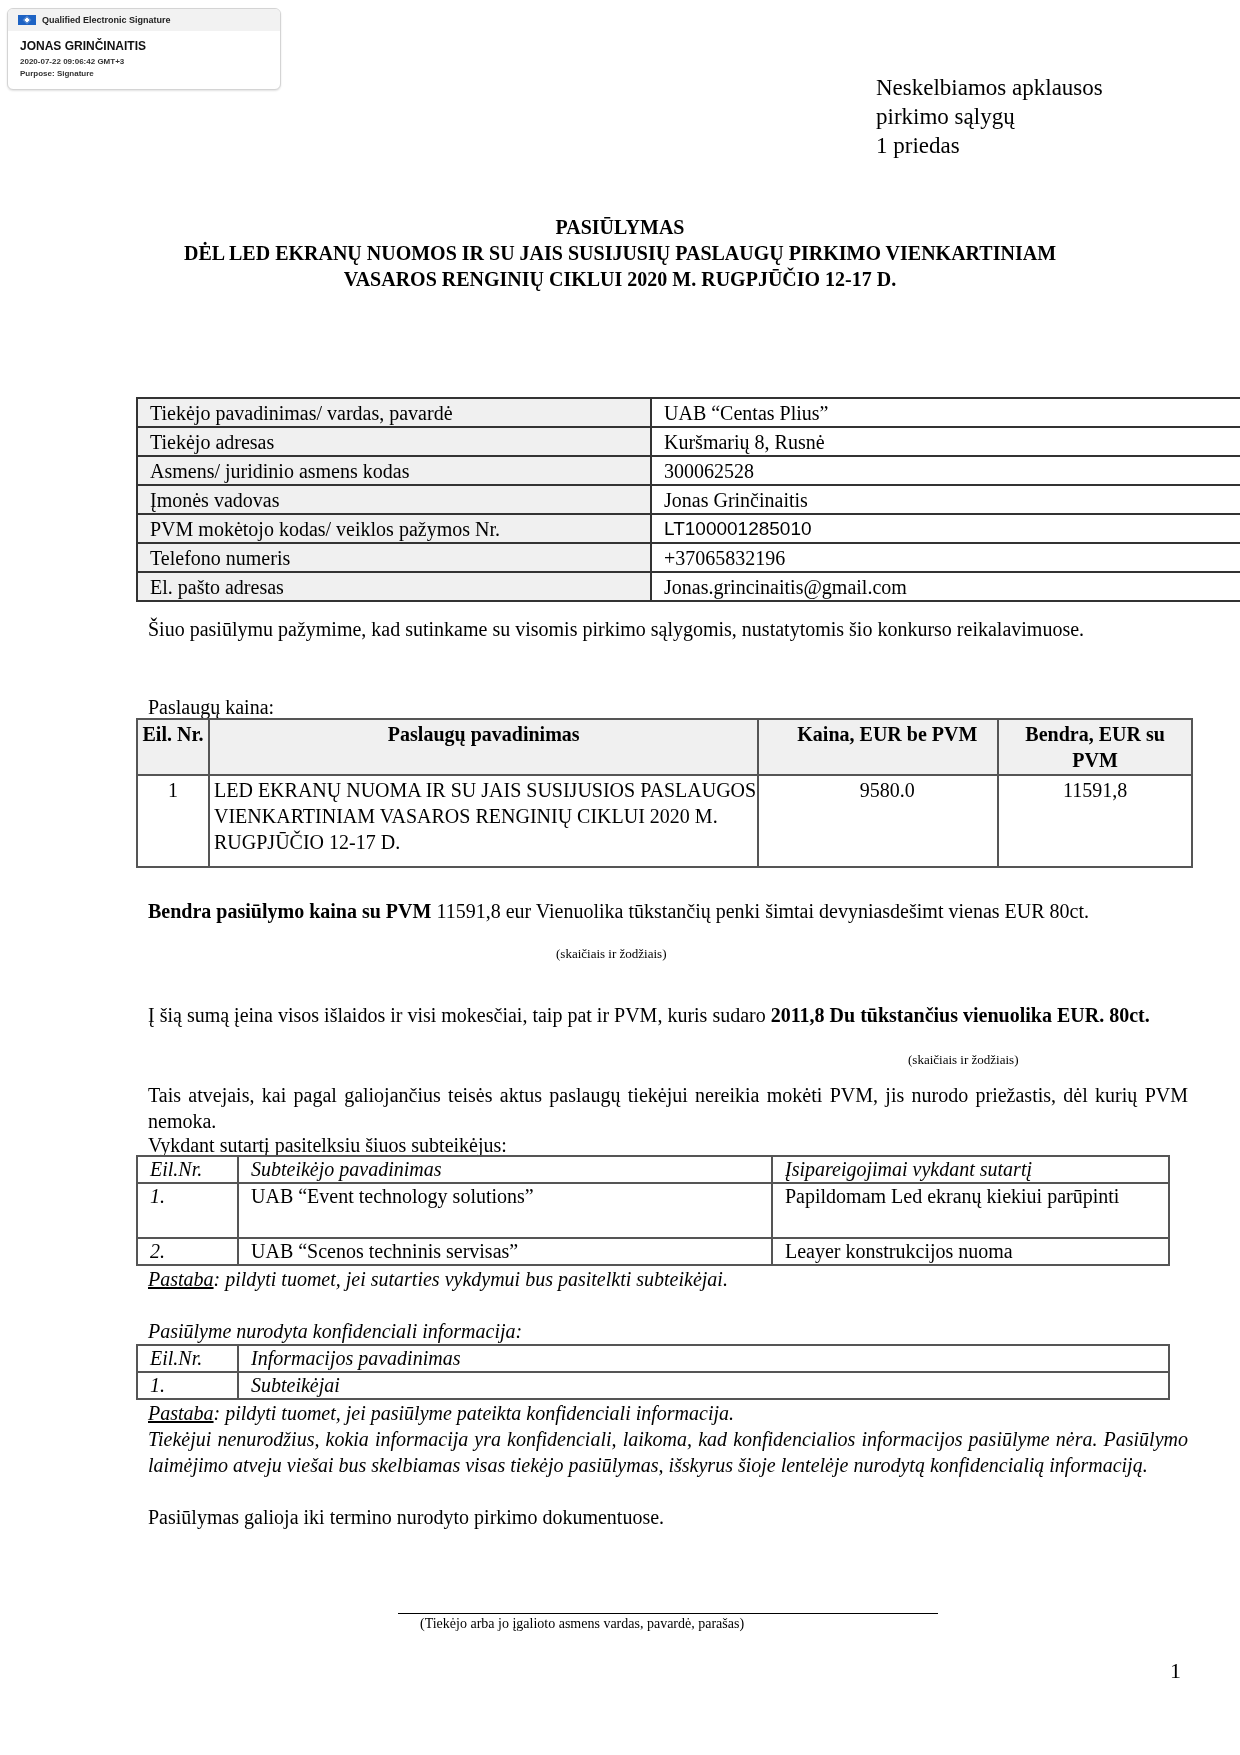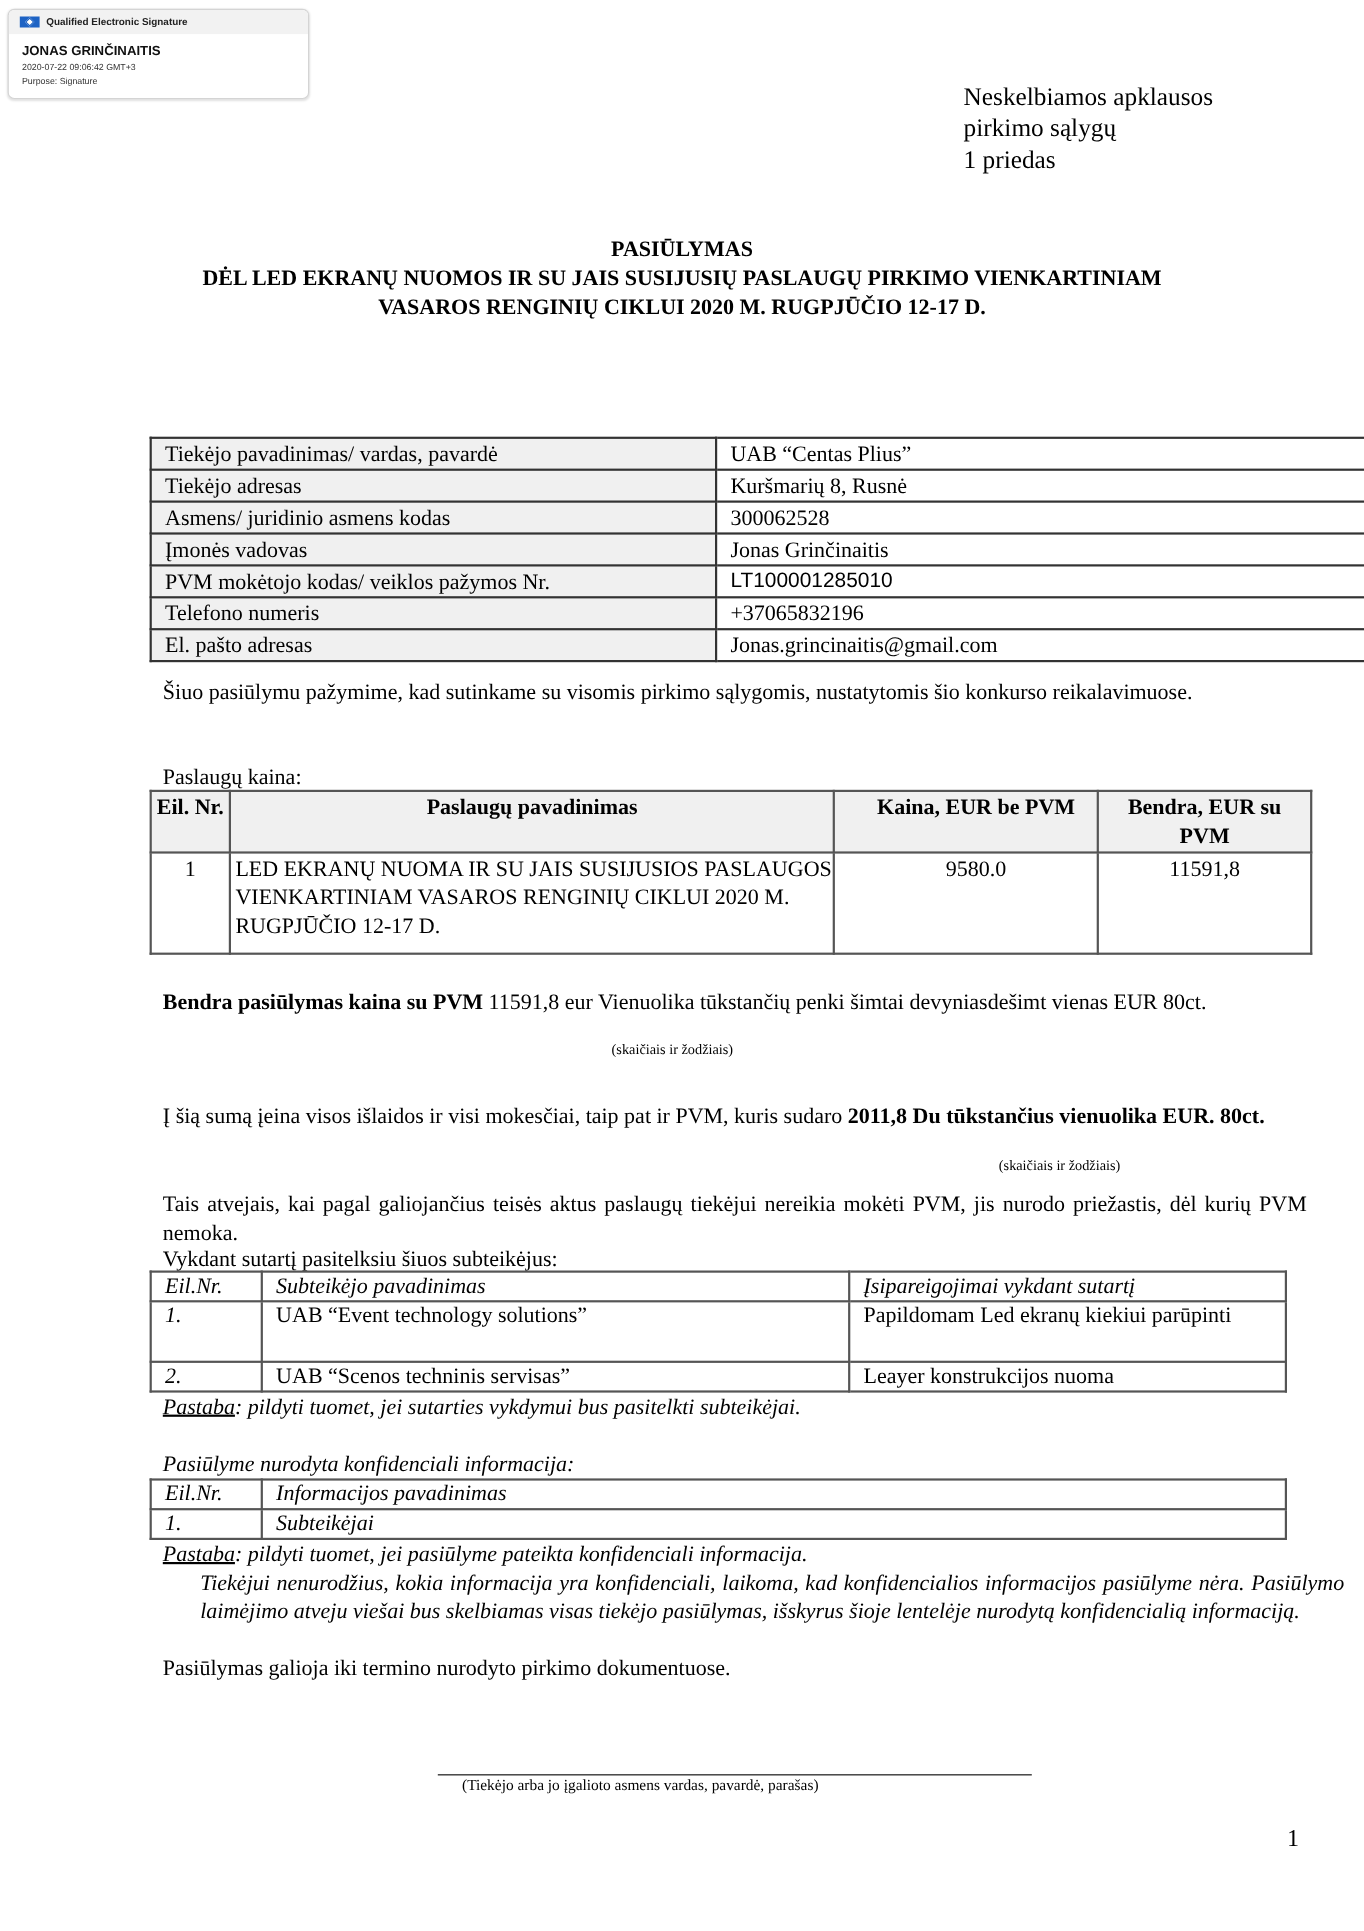--- a/index.html
+++ b/index.html
@@ -8,21 +8,21 @@
   .abs { position:absolute; }
 
   
   .sig { left:7px; top:8px; width:272px; height:80px; border:1px solid #d4d4d4;
          border-radius:6px; background:#fff; box-shadow:0 1px 2px rgba(0,0,0,.12);
          font-family:"Liberation Sans","DejaVu Sans",sans-serif; overflow:hidden; }
   .sig-head { height:22px; background:#f2f2f2; display:flex; align-items:center; padding-left:10px; font-size:9px; font-weight:bold; color:#222; }
   .sig-icon { width:18px; height:10px; background:#1e63c4; position:relative; margin-right:6px; }
   .sig-icon:after { content:""; position:absolute; left:6px; top:2px; width:6px; height:6px; background:#fff; transform:rotate(45deg); border:1px solid #1e63c4; box-sizing:border-box; }
   .sig-name { font-size:12px; font-weight:bold; padding:8px 0 0 12px; color:#111; }
-  .sig-line { font-size:8px; color:#333; padding:4px 0 0 12px; }
+  .sig-line { font-size:8px; color:#333; padding:4px 0 0 12px;font-weight:bold; }
 
   .annex { left:876px; top:73px; font-size:23px; line-height:29px; }
 
   .title { left:0; width:1240px; text-align:center; font-weight:bold; font-size:20px; line-height:26px; top:214px; }
   .dateblk { left:0; width:1240px; text-align:center; font-size:20px; line-height:26px; top:320px; }
 
   table { border-collapse:collapse; position:absolute; }
   .sup { left:136px; top:397px; width:1222px; font-size:20px;padding-left:16px; }
   .sup td { border:2px solid #333; height:27px; padding:0 0 0 12px; line-height:24px; }
   .sup td.l { background:#f0f0f0; width:500px; }
@@ -130,21 +130,21 @@
   </tr>
   <tr>
     <td class="c1">1</td>
     <td class="c2">LED EKRANŲ NUOMA IR SU JAIS SUSIJUSIOS PASLAUGOS VIENKARTINIAM VASAROS RENGINIŲ CIKLUI 2020 M. RUGPJŪČIO 12-17 D.</td>
     <td class="c3">9580.0</td>
     <td class="c4">11591,8</td>
   </tr>
 </tbody>
   </table>
 
-<div class="abs para" style="top:898px;"><b>Bendra pasiūlymas kaina su PVM</b><span> 11591,8 eur Vienuolika tūkstančių penki šimtai devyniasdešimt vienas EUR 80ct.</span></div>
+<div class="abs para" style="top:898px;"><b>Bendra pasiūlymo kaina su PVM</b><span> 11591,8 eur Vienuolika tūkstančių penki šimtai devyniasdešimt vienas EUR 80ct.</span></div>
 <div class="abs note" style="left:556px; top:946px;">(skaičiais ir žodžiais)</div>
 
 <div class="abs para" style="top:1002px;"><span>Į šią sumą įeina visos išlaidos ir visi mokesčiai, taip pat ir PVM, kuris sudaro </span><b>2011,8 Du tūkstančius vienuolika EUR. 80ct.</b></div>
 <div class="abs note" style="left:908px; top:1052px;">(skaičiais ir žodžiais)</div>
 
 <div class="abs para" style="top:1082px;">Tais atvejais, kai pagal galiojančius teisės aktus paslaugų tiekėjui nereikia mokėti PVM, jis nurodo priežastis, dėl kurių PVM nemoka.</div>
 <div class="abs para" style="top:1132px;">Vykdant sutartį pasitelksiu šiuos subteikėjus:</div>
 
 <table class="sub">
   <tbody>
@@ -174,19 +174,19 @@
     <td class="it" style="width:87px;">Eil.Nr.</td>
     <td class="it">Informacijos pavadinimas</td>
   </tr>
   <tr>
     <td class="it">1.</td>
     <td class="it">Subteikėjai</td>
   </tr>
 </tbody>
   </table>
 <div class="abs para it" style="top:1400px;"><span class="u">Pastaba</span><span>: pildyti tuomet, jei pasiūlyme pateikta konfidenciali informacija.</span></div>
-<div class="abs para it" style="top:1426px;margin-left:34px;">Tiekėjui nenurodžius, kokia informacija yra konfidenciali, laikoma, kad konfidencialios informacijos pasiūlyme nėra.  Pasiūlymo laimėjimo atveju viešai bus skelbiamas visas tiekėjo pasiūlymas, išskyrus šioje lentelėje nurodytą konfidencialią informaciją.</div>
+<div class="abs para it" style="top:1426px;">Tiekėjui nenurodžius, kokia informacija yra konfidenciali, laikoma, kad konfidencialios informacijos pasiūlyme nėra.  Pasiūlymo laimėjimo atveju viešai bus skelbiamas visas tiekėjo pasiūlymas, išskyrus šioje lentelėje nurodytą konfidencialią informaciją.</div>
 <div class="abs para" style="top:1504px;">Pasiūlymas galioja iki termino nurodyto pirkimo dokumentuose.</div>
 
 <div class="abs sigline"></div>
 <div class="abs sigcap">(Tiekėjo arba jo įgalioto asmens vardas, pavardė, parašas)</div>
 
 <div class="abs pageno">1</div>
 
 </body></html>

